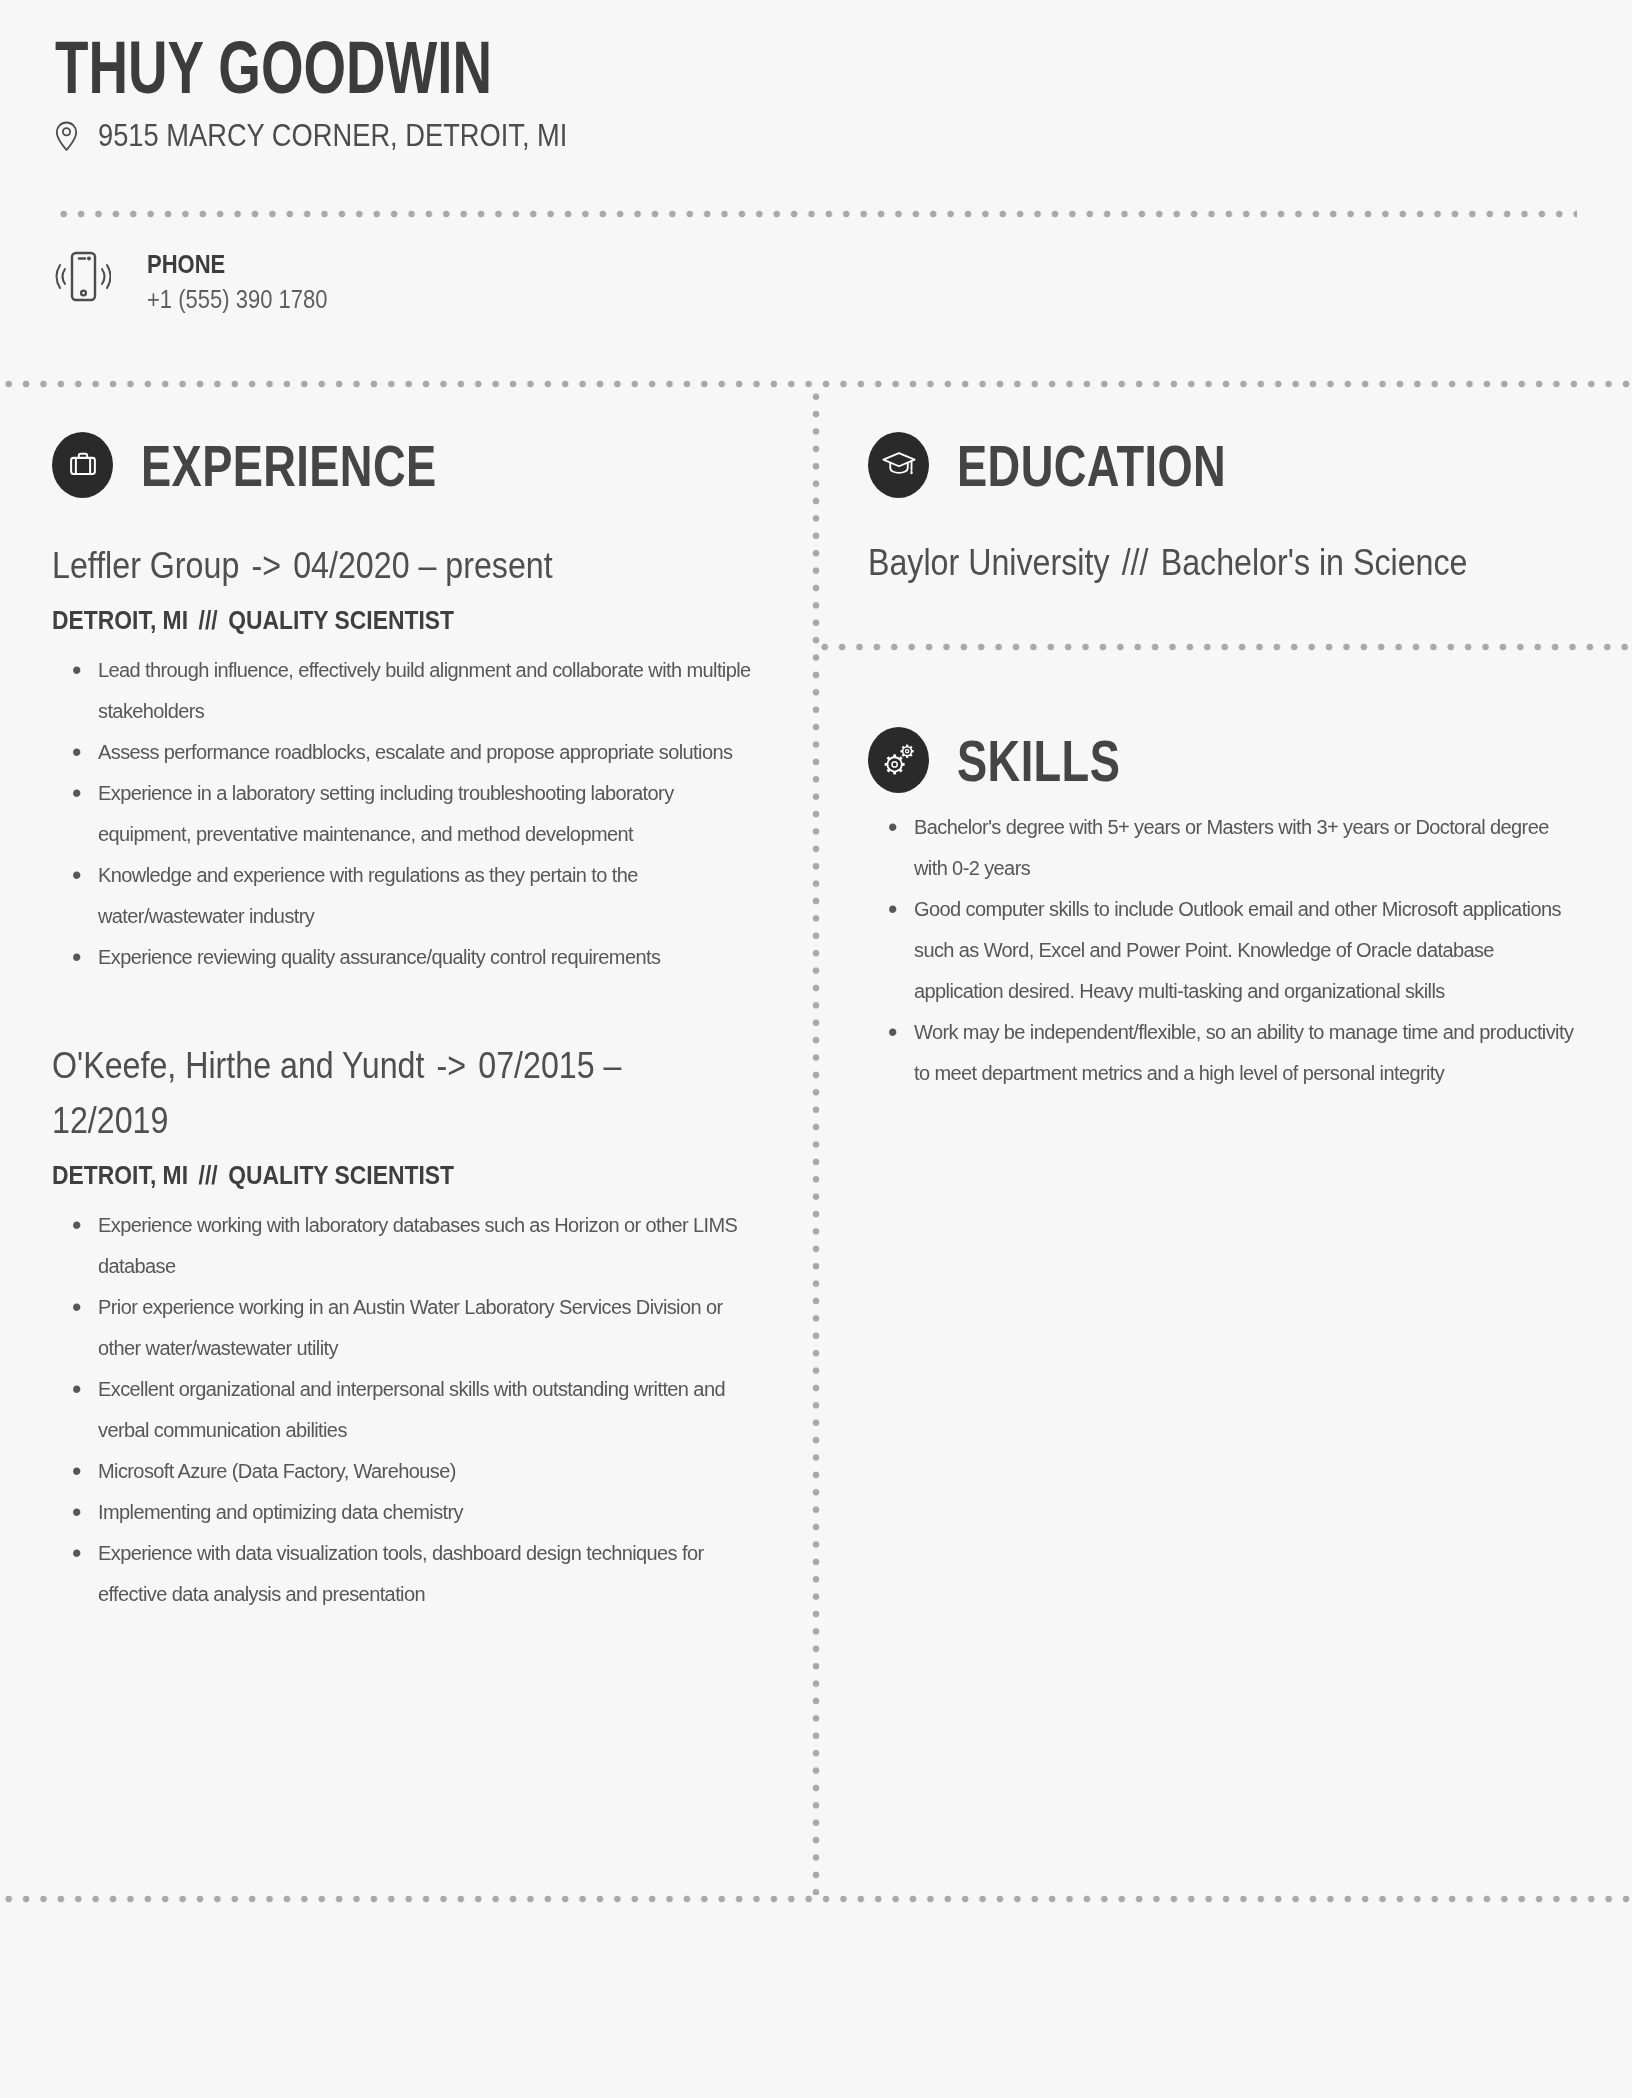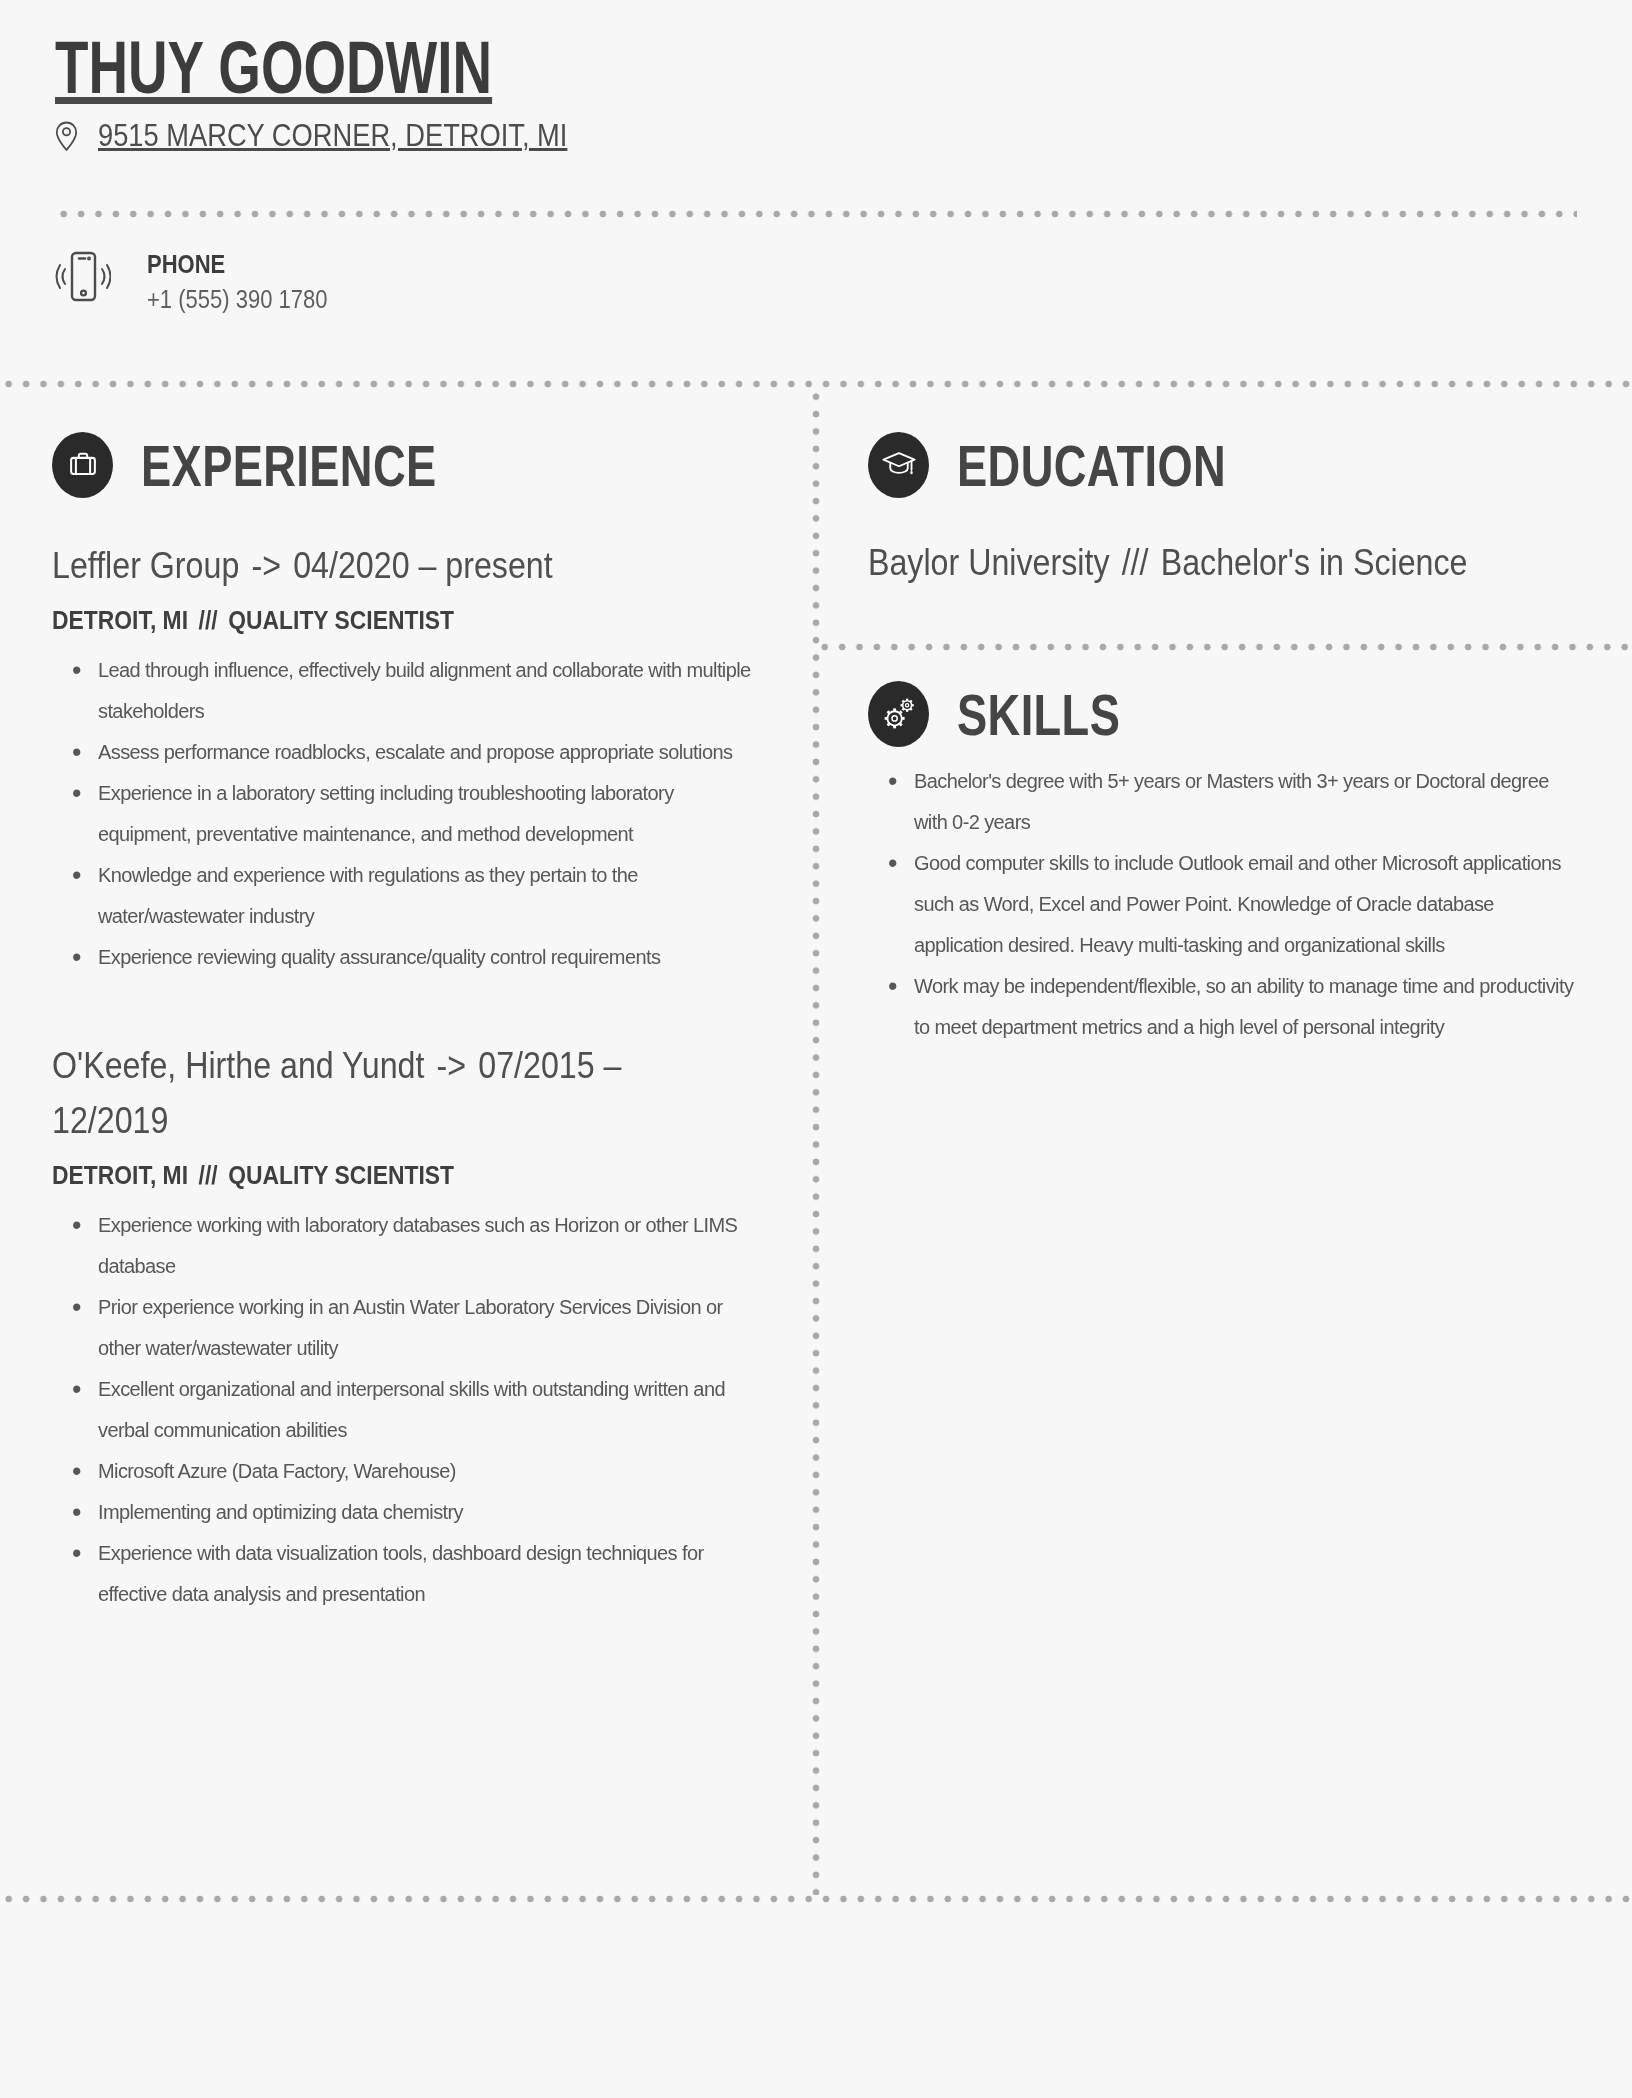--- a/index.html
+++ b/index.html
@@ -23,21 +23,21 @@
   .div2 { margin-top:62px; }
   .div3 { margin-top:0; }
 
   
   .cx74 { transform:scaleX(.74); transform-origin:left top; }
   .cx78 { transform:scaleX(.78); transform-origin:left center; }
   .cx87 { transform:scaleX(.87); transform-origin:left top; }
   .cx88 { transform:scaleX(.88); transform-origin:left top; }
 
   
-  .hdr { padding:30px 0 0 55px;text-decoration:underline; }
+  .hdr { padding:30px 0 0 55px; }
   .name { font-size:74px; font-weight:700; line-height:76px; color:#3c3c3c; letter-spacing:0; white-space:nowrap; }
   .addr-row { display:flex; align-items:center; gap:20px; margin-top:12px; height:36px;text-align:center; }
   .addr-text { font-size:31px; color:#4c4c4c; white-space:nowrap; }
   .phone-row { display:flex; align-items:flex-start; gap:36px; margin:30px 0 0 55px; }
   .phone-label { font-size:25px; font-weight:700; color:#3d3d3d; line-height:32px; }
   .phone-value { font-size:25px; color:#5e5e5e; line-height:38px; }
 
   
   .main { position:relative; height:1507px; display:flex; }
   .col { width:816px; padding:44px 26px 0 52px; }
@@ -60,21 +60,21 @@
   ul.blist { list-style:none; margin-top:14px; }
   ul.blist li {
     position:relative; padding-left:46px; font-size:20px; line-height:41px;
     letter-spacing:-.6px; color:#575757; max-width:712px;
   }
   ul.blist li::before { content:"\2022"; position:absolute; left:20px; top:0; font-size:27px; color:#575757; }
 
   .edu-line { margin-top:42px; font-size:37px; line-height:45px; color:#4f4f4f; white-space:nowrap; }
   .edu-line .sep { margin:0 14px; }
   .edu-divider { margin:58px 0 0 -52px; width:816px; }
-  .skills-head { margin-top:30px; }
+  .skills-head { margin-top:76px; }
   .skills-list { margin-top:32px; }
 
   svg { display:block; }
 </style>
 </head>
 <body>
 
 <div class="hdr">
   <div class="name cx74">THUY GOODWIN</div>
   <div class="addr-row">

